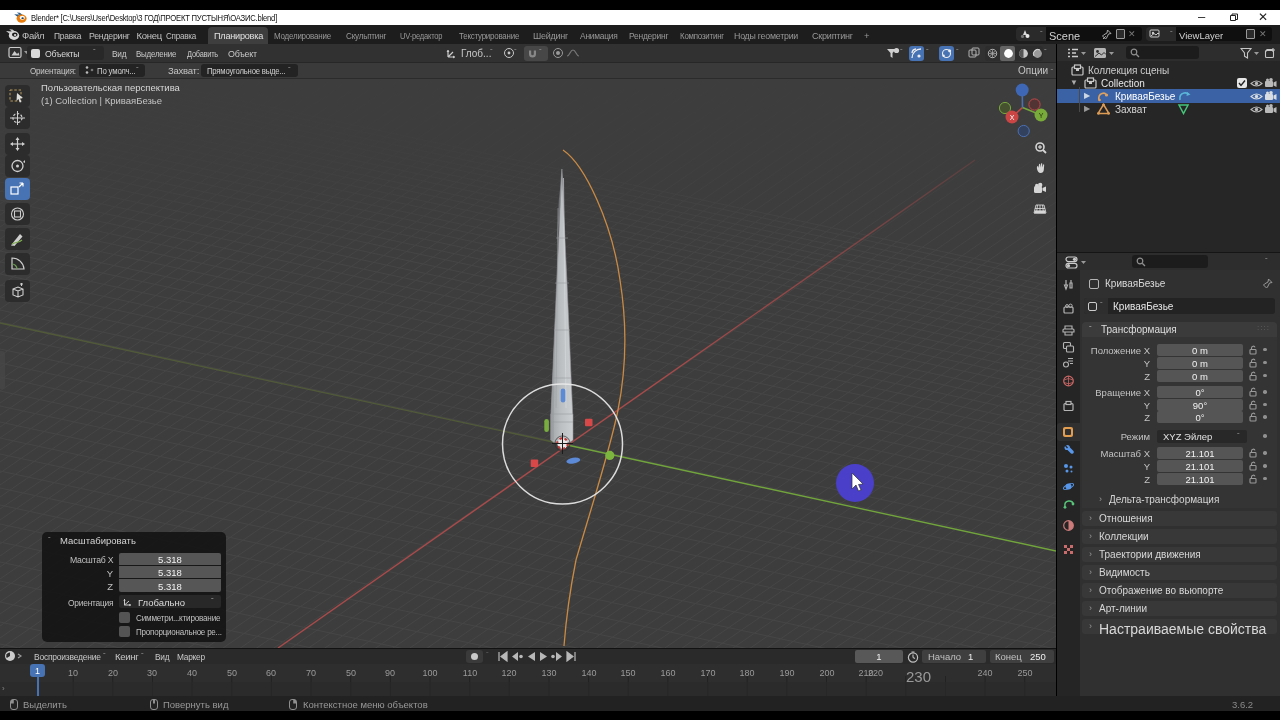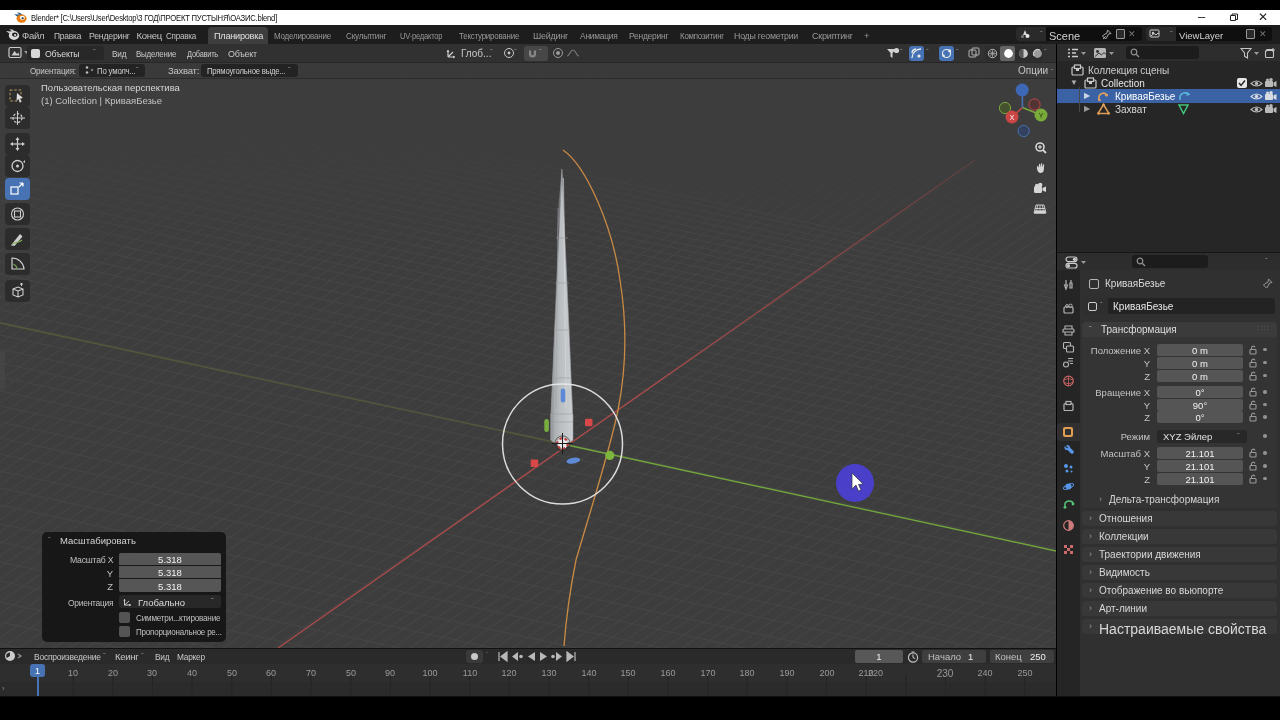--- a/index.html
+++ b/index.html
@@ -682,21 +682,21 @@
       <div class="txt" style="left:537px;top:19.5px;width:24px;text-align:center;font-size:9px;color:#9a9a9a">130</div>
       <div class="txt" style="left:577px;top:19.5px;width:24px;text-align:center;font-size:9px;color:#9a9a9a">140</div>
       <div class="txt" style="left:616px;top:19.5px;width:24px;text-align:center;font-size:9px;color:#9a9a9a">150</div>
       <div class="txt" style="left:656px;top:19.5px;width:24px;text-align:center;font-size:9px;color:#9a9a9a">160</div>
       <div class="txt" style="left:696px;top:19.5px;width:24px;text-align:center;font-size:9px;color:#9a9a9a">170</div>
       <div class="txt" style="left:735px;top:19.5px;width:24px;text-align:center;font-size:9px;color:#9a9a9a">180</div>
       <div class="txt" style="left:775px;top:19.5px;width:24px;text-align:center;font-size:9px;color:#9a9a9a">190</div>
       <div class="txt" style="left:815px;top:19.5px;width:24px;text-align:center;font-size:9px;color:#9a9a9a">200</div>
       <div class="txt" style="left:854px;top:19.5px;width:24px;text-align:center;font-size:9px;color:#9a9a9a">210</div>
       <div class="txt" style="left:868px;top:19.5px;width:24px;text-align:left;font-size:9px;color:#9a9a9a">220</div>
-      <div class="txt" style="left:933px;top:19.5px;width:24px;text-align:center;font-size:10px;color:#9a9a9a">230</div>
+      <div class="txt" style="left:906px;top:19.5px;width:24px;text-align:center;font-size:15px;color:#9a9a9a">230</div>
       <div class="txt" style="left:973px;top:19.5px;width:24px;text-align:center;font-size:9px;color:#9a9a9a">240</div>
       <div class="txt" style="left:1013px;top:19.5px;width:24px;text-align:center;font-size:9px;color:#9a9a9a">250</div>
       <div class="abs" style="left:36.5px;top:16px;width:2px;height:32px;background:#4772b3"></div>
       <div class="abs" style="left:30px;top:16px;width:15px;height:13px;background:#4772b3;border-radius:3px"></div>
       <div class="txt" style="left:30px;top:17.5px;width:15px;text-align:center;font-size:9px;color:#fff">1</div>
       <div class="txt" style="left:2px;top:36px;font-size:8px;color:#888">›</div>
     </div>
 
 <div id="rightpanel" class="abs" style="left:1057px;top:44px;width:223px;height:652px;background:#282828;overflow:hidden">
       <div class="abs" style="left:0;top:0;width:223px;height:209px;background:#262626"></div>
@@ -986,12 +986,30 @@
       <div class="txt" style="left:32px;top:577px;font-size:9px;color:#999">›</div>
       <div class="txt" style="left:42px;top:577px;font-size:14px;color:#d8d8d8">Настраиваемые свойства</div>
     </div>
 <div class="abs" style="left:0;top:61.5px;width:1056px;height:1px;background:#272727"></div>
 <div class="abs" style="left:0;top:77.5px;width:1056px;height:1px;background:#2b2b2b"></div>
 <div class="abs" style="left:0;top:648px;width:1056px;height:1px;background:#121212"></div>
 <div class="abs" style="left:0;top:696px;width:1280px;height:1px;background:#121212"></div>
 <div class="abs" style="left:1057px;top:252px;width:223px;height:1px;background:#151515"></div>
 <div class="abs" style="left:0;top:351px;width:5px;height:38px;background:#474747;border-radius:0 3px 3px 0;opacity:.75"></div>
 
+<div id="statusbar" class="abs" style="left:0;top:696px;width:1280px;height:15px;background:#222">
+      <svg class="abs" style="left:10px;top:2.5px" width="8" height="11" viewBox="0 0 8 11">
+        <rect x="0.5" y="0.5" width="7" height="10" rx="2.5" fill="none" stroke="#8f8f8f" stroke-width="1"></rect>
+        <path d="M1 1.2 Q2.2 0.5 3.8 0.6 L3.8 4.5 L1 4.5 Z" fill="#8f8f8f"></path>
+      </svg>
+      <div class="txt" style="left:23px;top:3px;font-size:9.5px;color:#989898">Выделить</div>
+      <svg class="abs" style="left:150px;top:2.5px" width="8" height="11" viewBox="0 0 8 11">
+        <rect x="0.5" y="0.5" width="7" height="10" rx="2.5" fill="none" stroke="#8f8f8f" stroke-width="1"></rect>
+        <rect x="3" y="1" width="2" height="3.5" fill="#8f8f8f"></rect>
+      </svg>
+      <div class="txt" style="left:163px;top:3px;font-size:9.5px;color:#989898">Повернуть вид</div>
+      <svg class="abs" style="left:289px;top:2.5px" width="8" height="11" viewBox="0 0 8 11">
+        <rect x="0.5" y="0.5" width="7" height="10" rx="2.5" fill="none" stroke="#8f8f8f" stroke-width="1"></rect>
+        <path d="M7 1.2 Q5.8 0.5 4.2 0.6 L4.2 4.5 L7 4.5 Z" fill="#8f8f8f"></path>
+      </svg>
+      <div class="txt" style="left:303px;top:3px;font-size:9.5px;color:#989898">Контекстное меню объектов</div>
+      <div class="txt" style="left:1232px;top:3px;font-size:9.5px;color:#8a8a8a">3.6.2</div>
+    </div>
 </div>
 </body></html>

